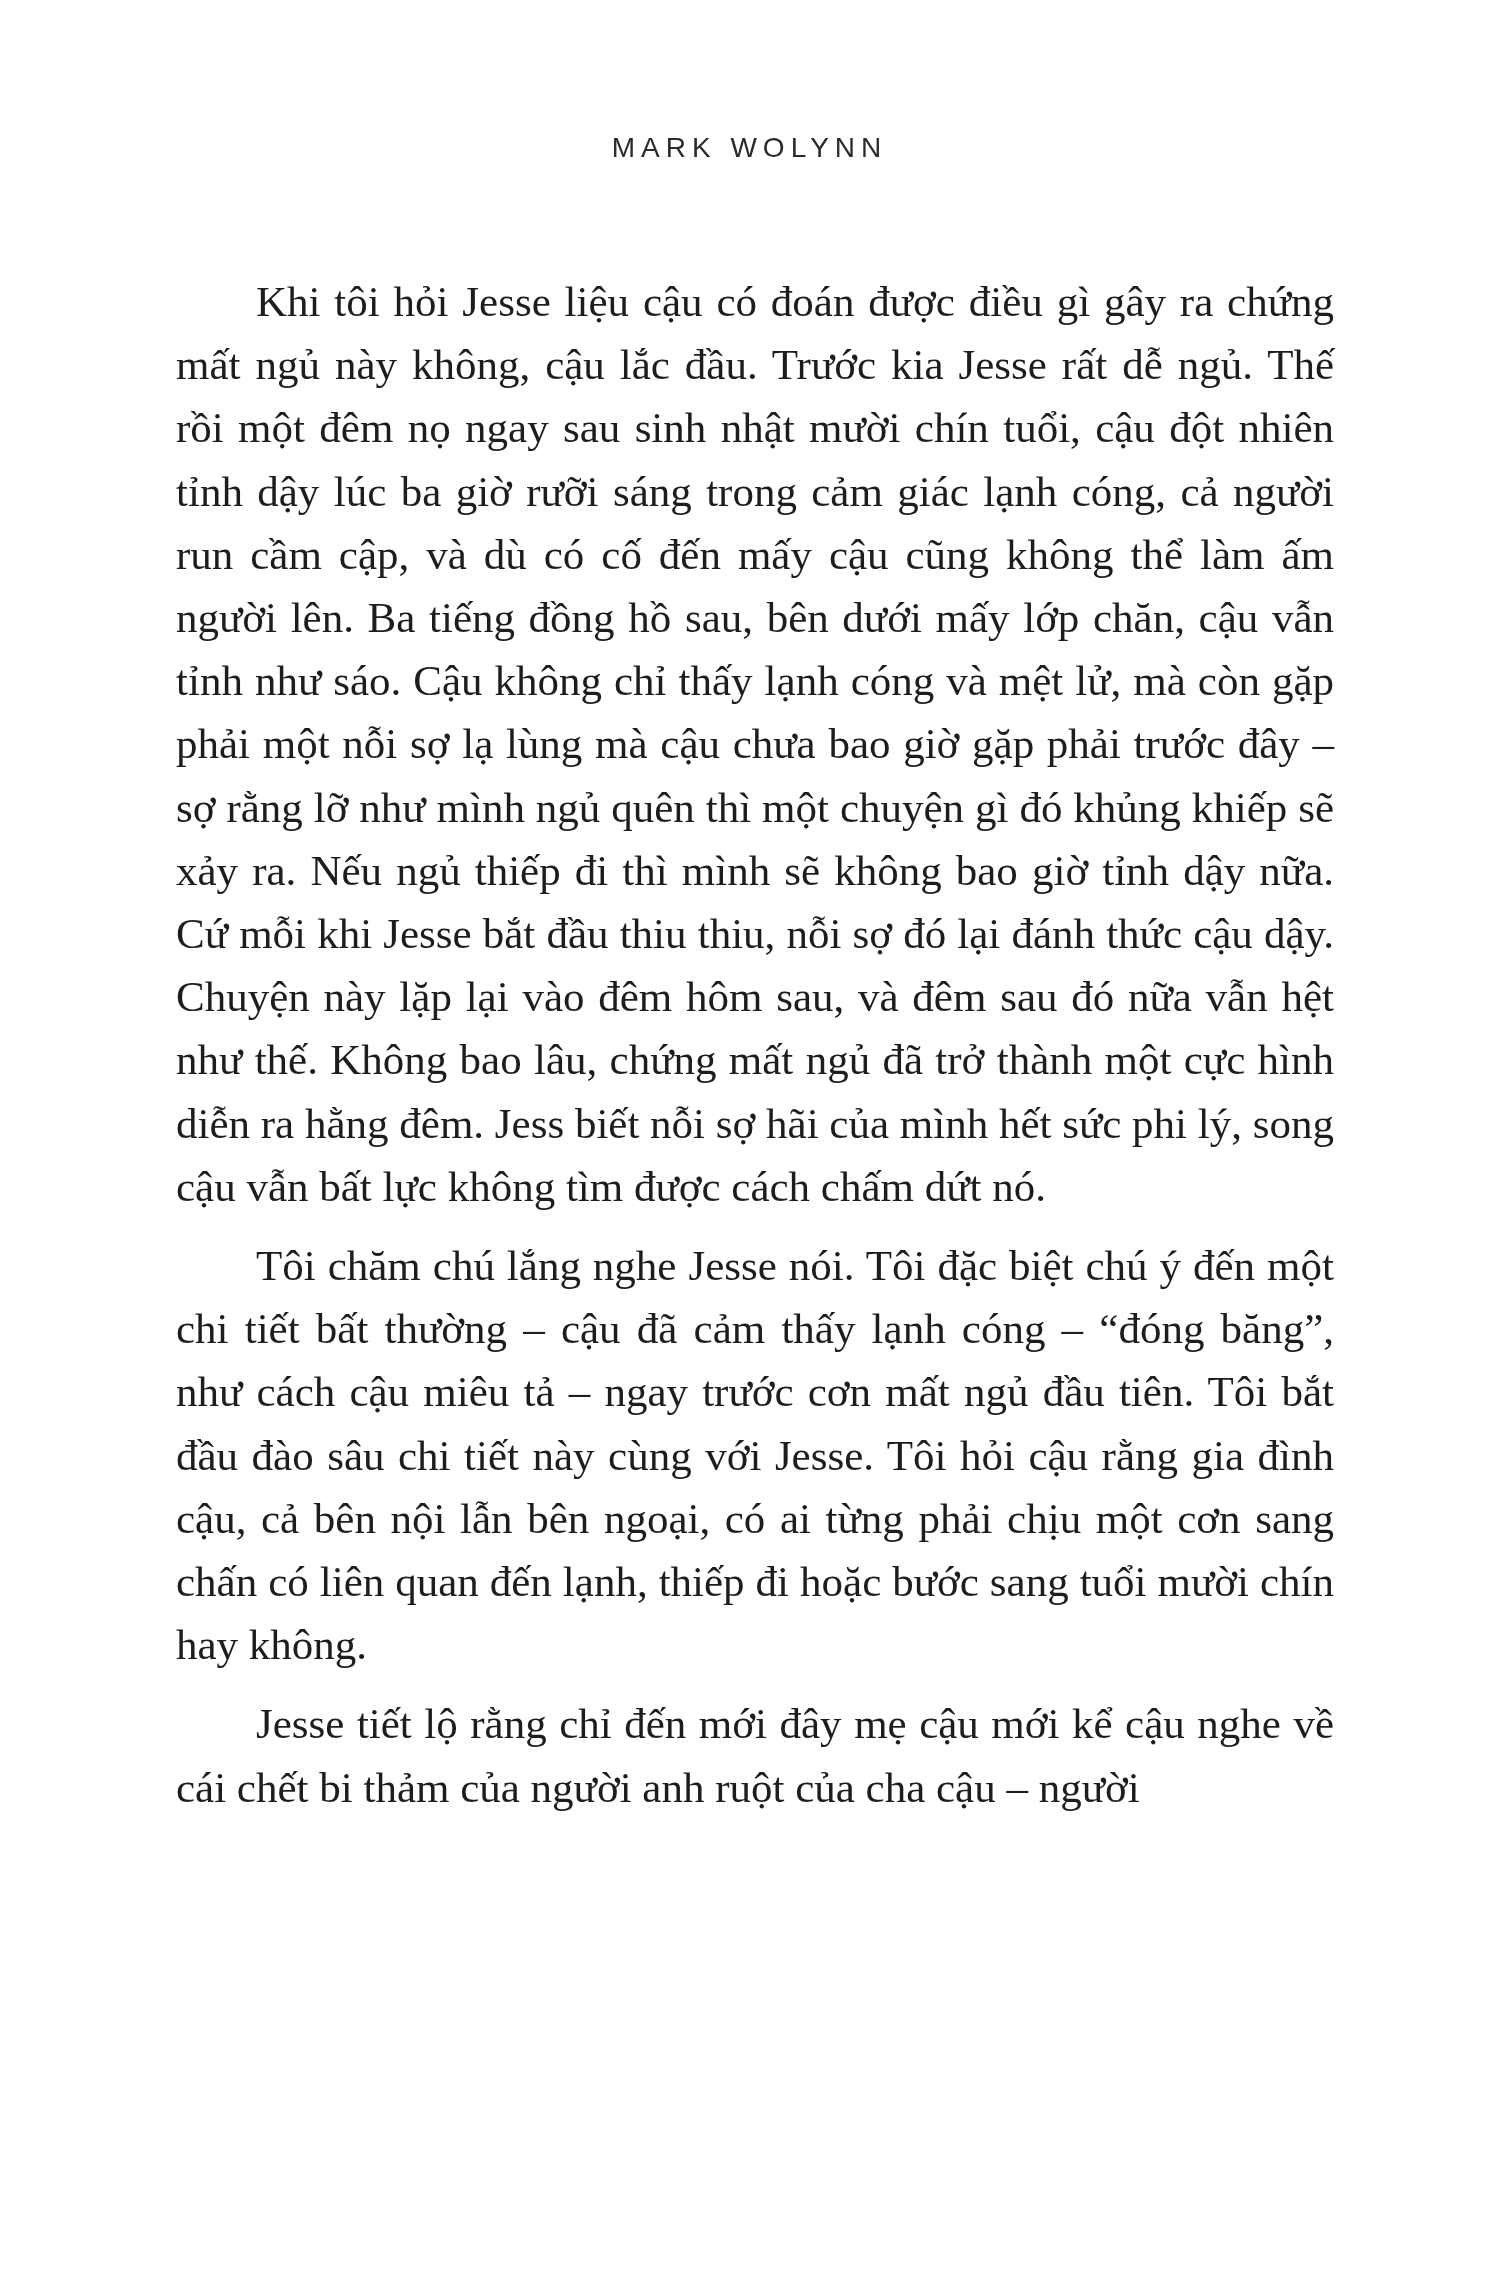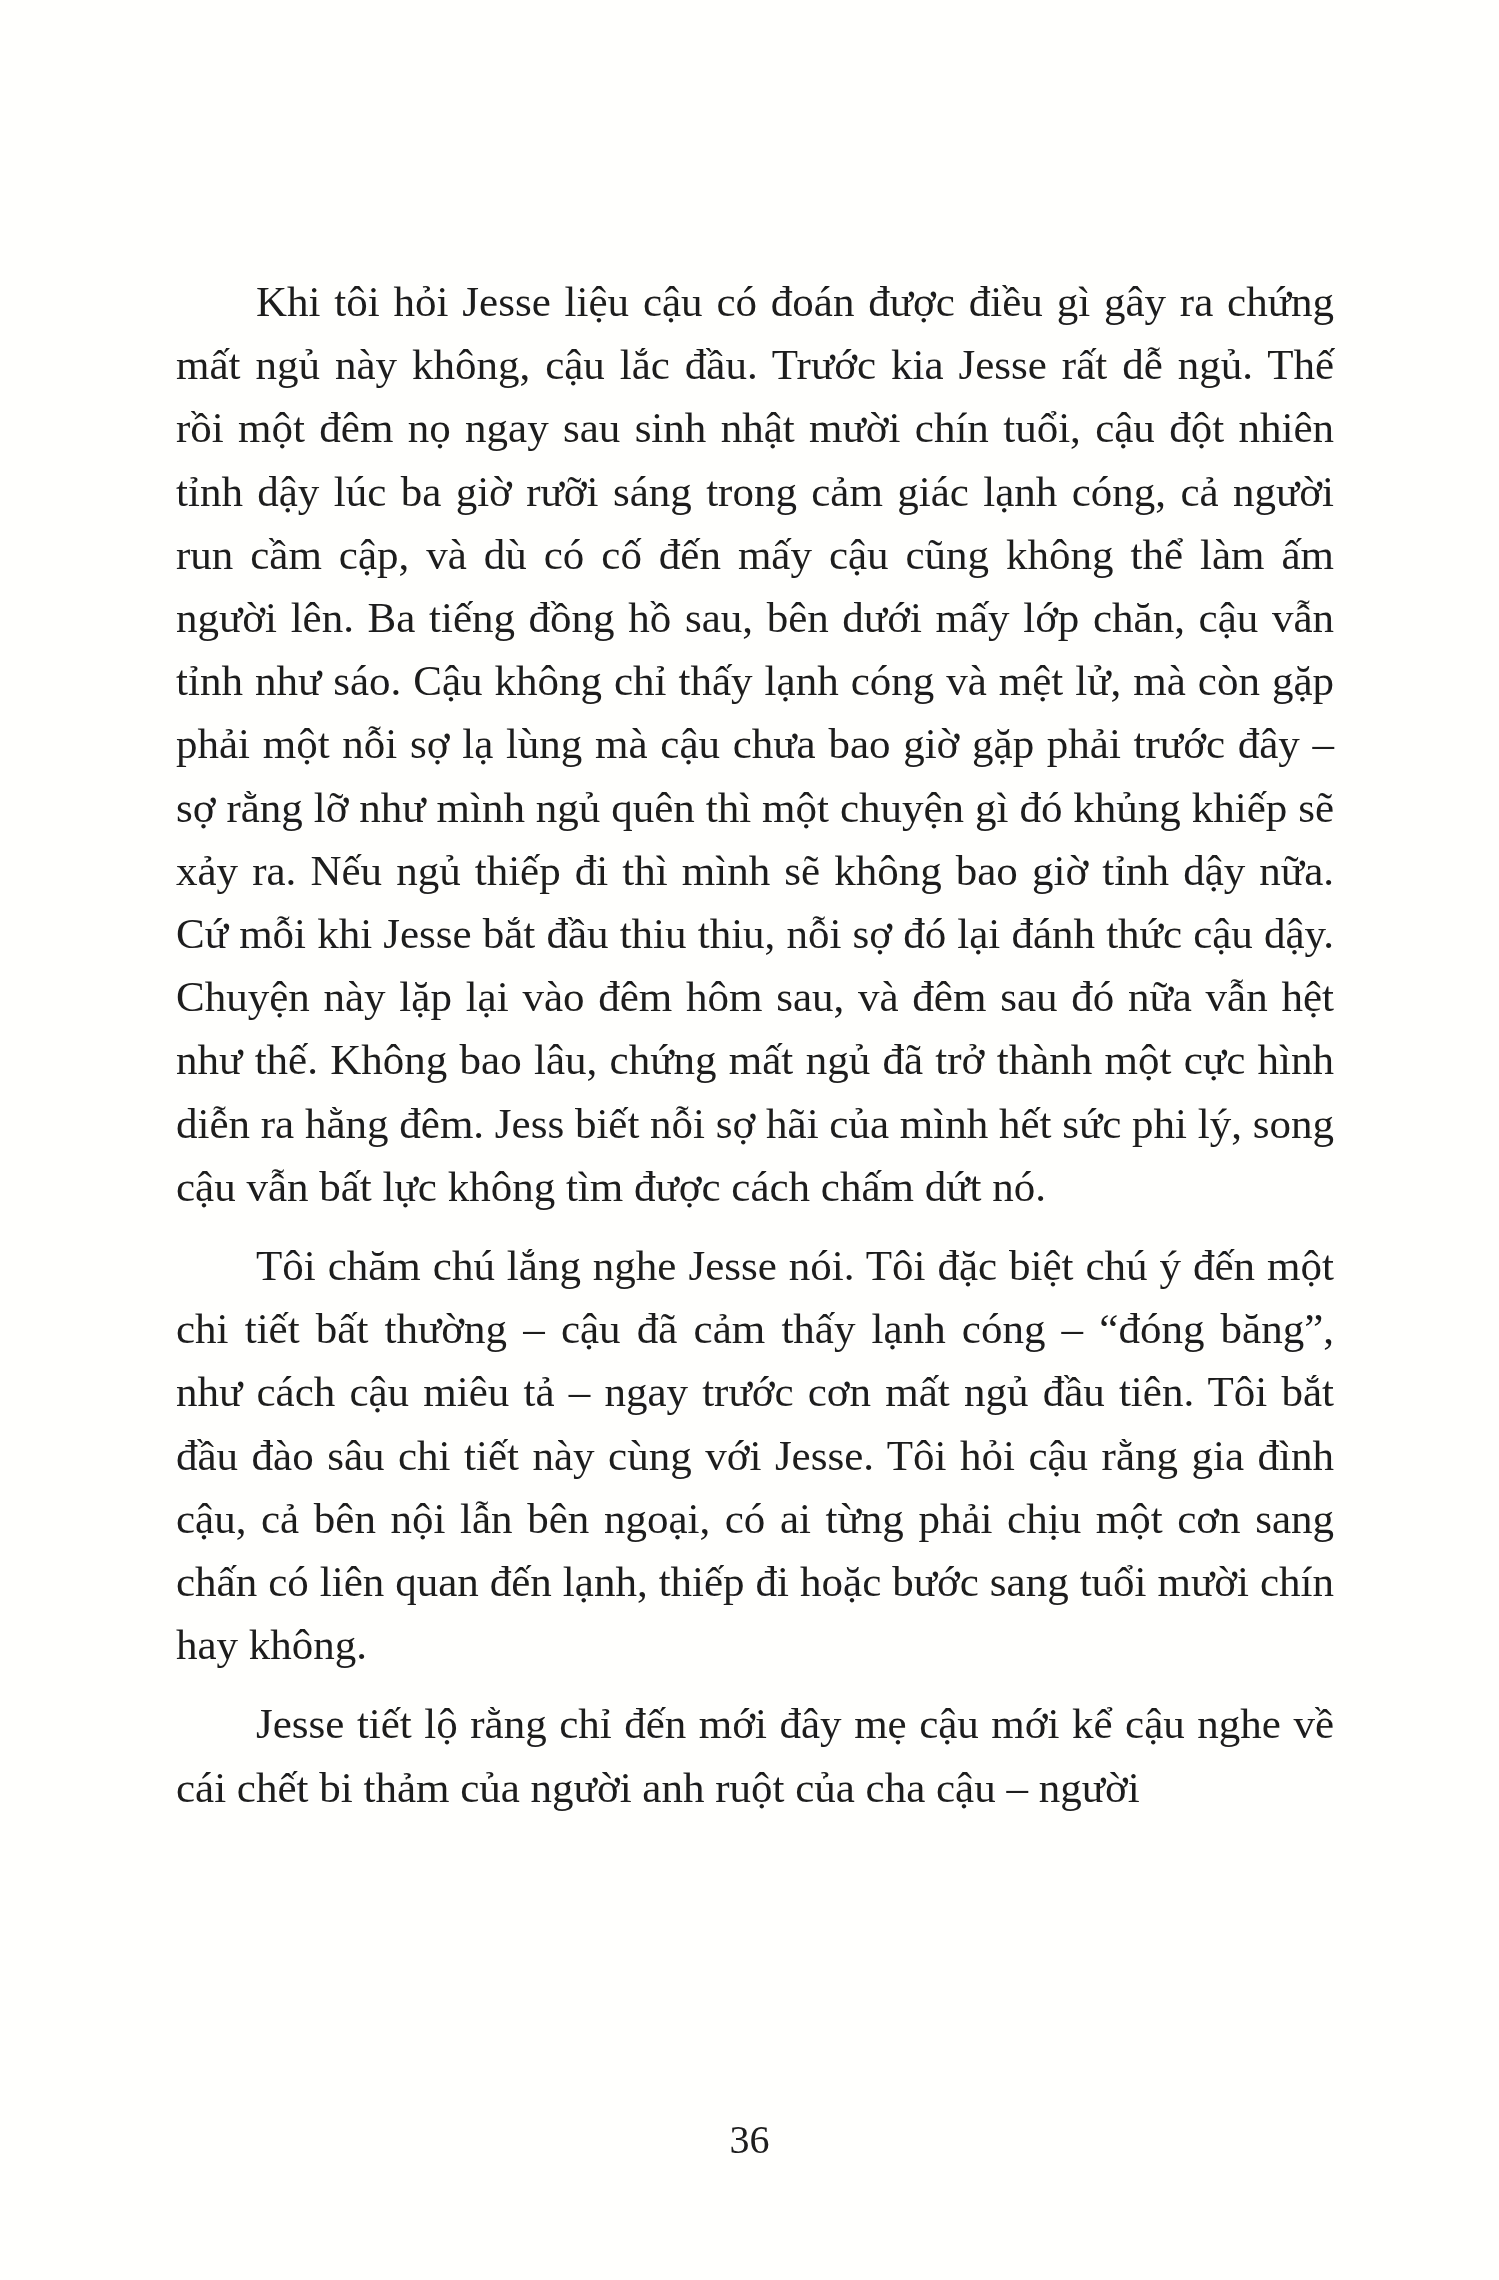--- a/index.html
+++ b/index.html
@@ -53,27 +53,27 @@
     text-align: center;
     font-size: 40px;
     color: #1d1d1d;
   }
 </style>
 </head>
 <body>
 
 <div class="page">
 
+  <header class="running-head">MARK WOLYNN</header>
 
   <main class="text-block">
 
 
     <p class="para"><span>Khi tôi hỏi Jesse liệu cậu có đoán được điều gì gây ra chứng mất ngủ này không, cậu lắc đầu. Trước kia Jesse rất dễ ngủ. Thế rồi một đêm nọ ngay sau sinh nhật mười chín tuổi, cậu đột nhiên tỉnh dậy lúc ba giờ rưỡi sáng trong cảm giác lạnh cóng, cả người run cầm cập, và dù có cố đến mấy cậu cũng không thể làm ấm người lên. Ba tiếng đồng hồ sau, bên dưới mấy lớp chăn, cậu vẫn tỉnh như sáo. Cậu không chỉ thấy lạnh cóng và mệt lử, mà còn gặp phải một nỗi sợ lạ lùng mà cậu chưa bao giờ gặp phải trước đây – sợ rằng lỡ như mình ngủ quên thì một chuyện gì đó khủng khiếp sẽ xảy ra. </span><span class="em">Nếu ngủ thiếp đi thì mình sẽ không bao giờ tỉnh dậy nữa.</span><span> Cứ mỗi khi Jesse bắt đầu thiu thiu, nỗi sợ đó lại đánh thức cậu dậy. Chuyện này lặp lại vào đêm hôm sau, và đêm sau đó nữa vẫn hệt như thế. Không bao lâu, chứng mất ngủ đã trở thành một cực hình diễn ra hằng đêm. Jess biết nỗi sợ hãi của mình hết sức phi lý, song cậu vẫn bất lực không tìm được cách chấm dứt nó.</span></p>
 
     <p class="para"><span>Tôi chăm chú lắng nghe Jesse nói. Tôi đặc biệt chú ý đến một chi tiết bất thường – cậu đã cảm thấy lạnh cóng – “đóng băng”, như cách cậu miêu tả – ngay trước cơn mất ngủ đầu tiên. Tôi bắt đầu đào sâu chi tiết này cùng với Jesse. Tôi hỏi cậu rằng gia đình cậu, cả bên nội lẫn bên ngoại, có ai từng phải chịu một cơn sang chấn có liên quan đến </span><span class="em">lạnh, thiếp đi</span><span> hoặc bước sang tuổi </span><span class="em">mười chín</span><span> hay không.</span></p>
 
     <p class="para"><span>Jesse tiết lộ rằng chỉ đến mới đây mẹ cậu mới kể cậu nghe về cái chết bi thảm của người anh ruột của cha cậu – người</span></p>
 
   </main>
 
-  <footer class="page-number">36</footer>
 
 </div>
 
 </body></html>

